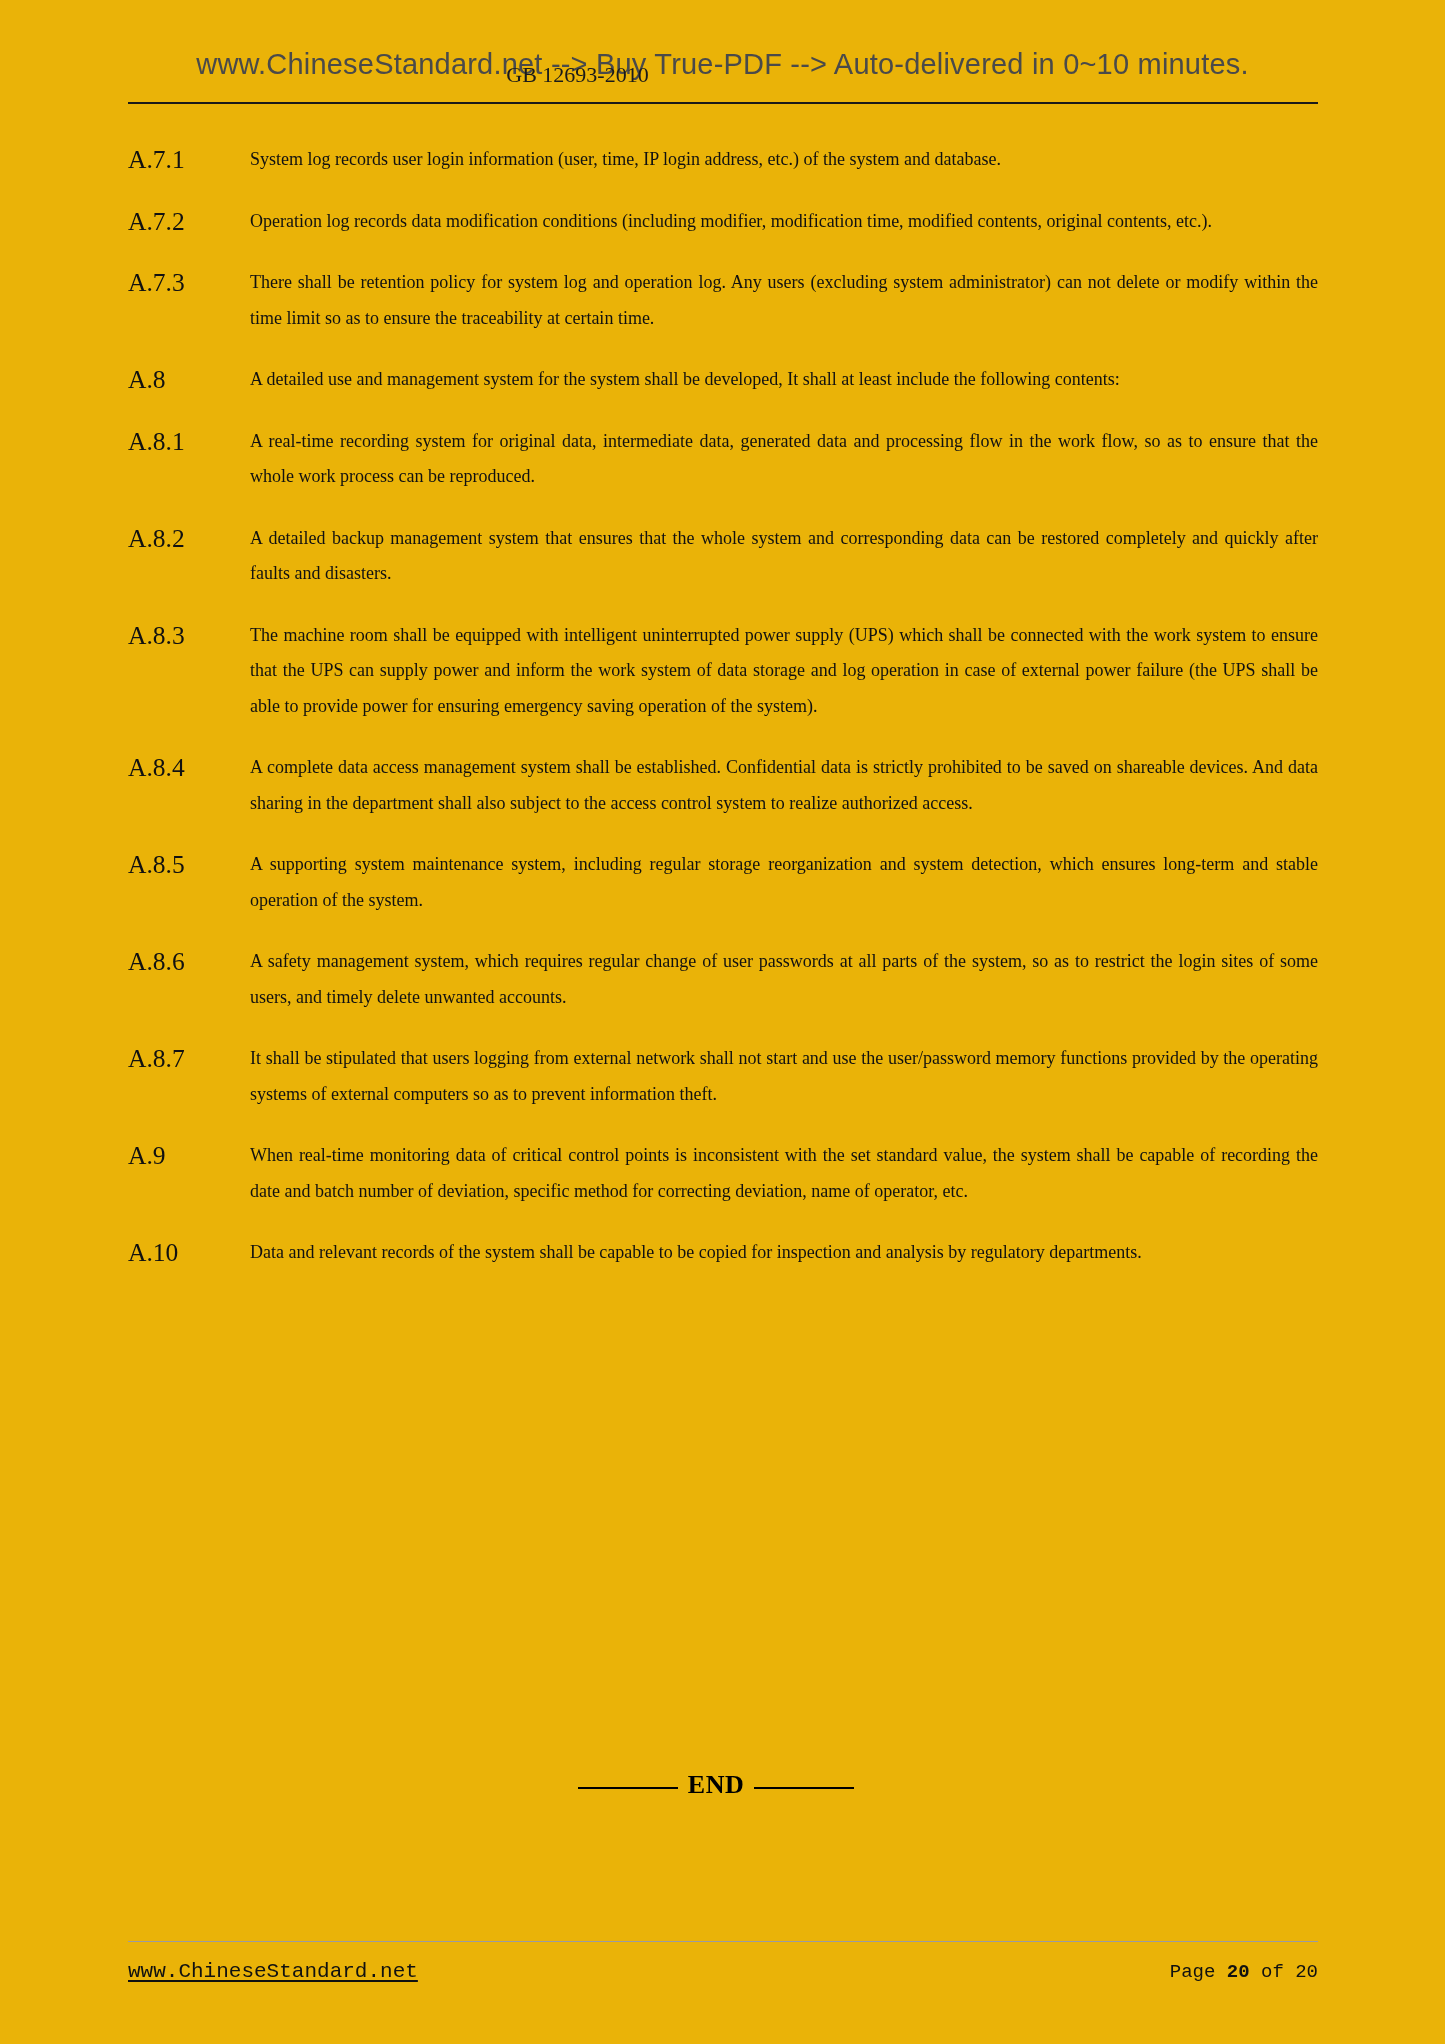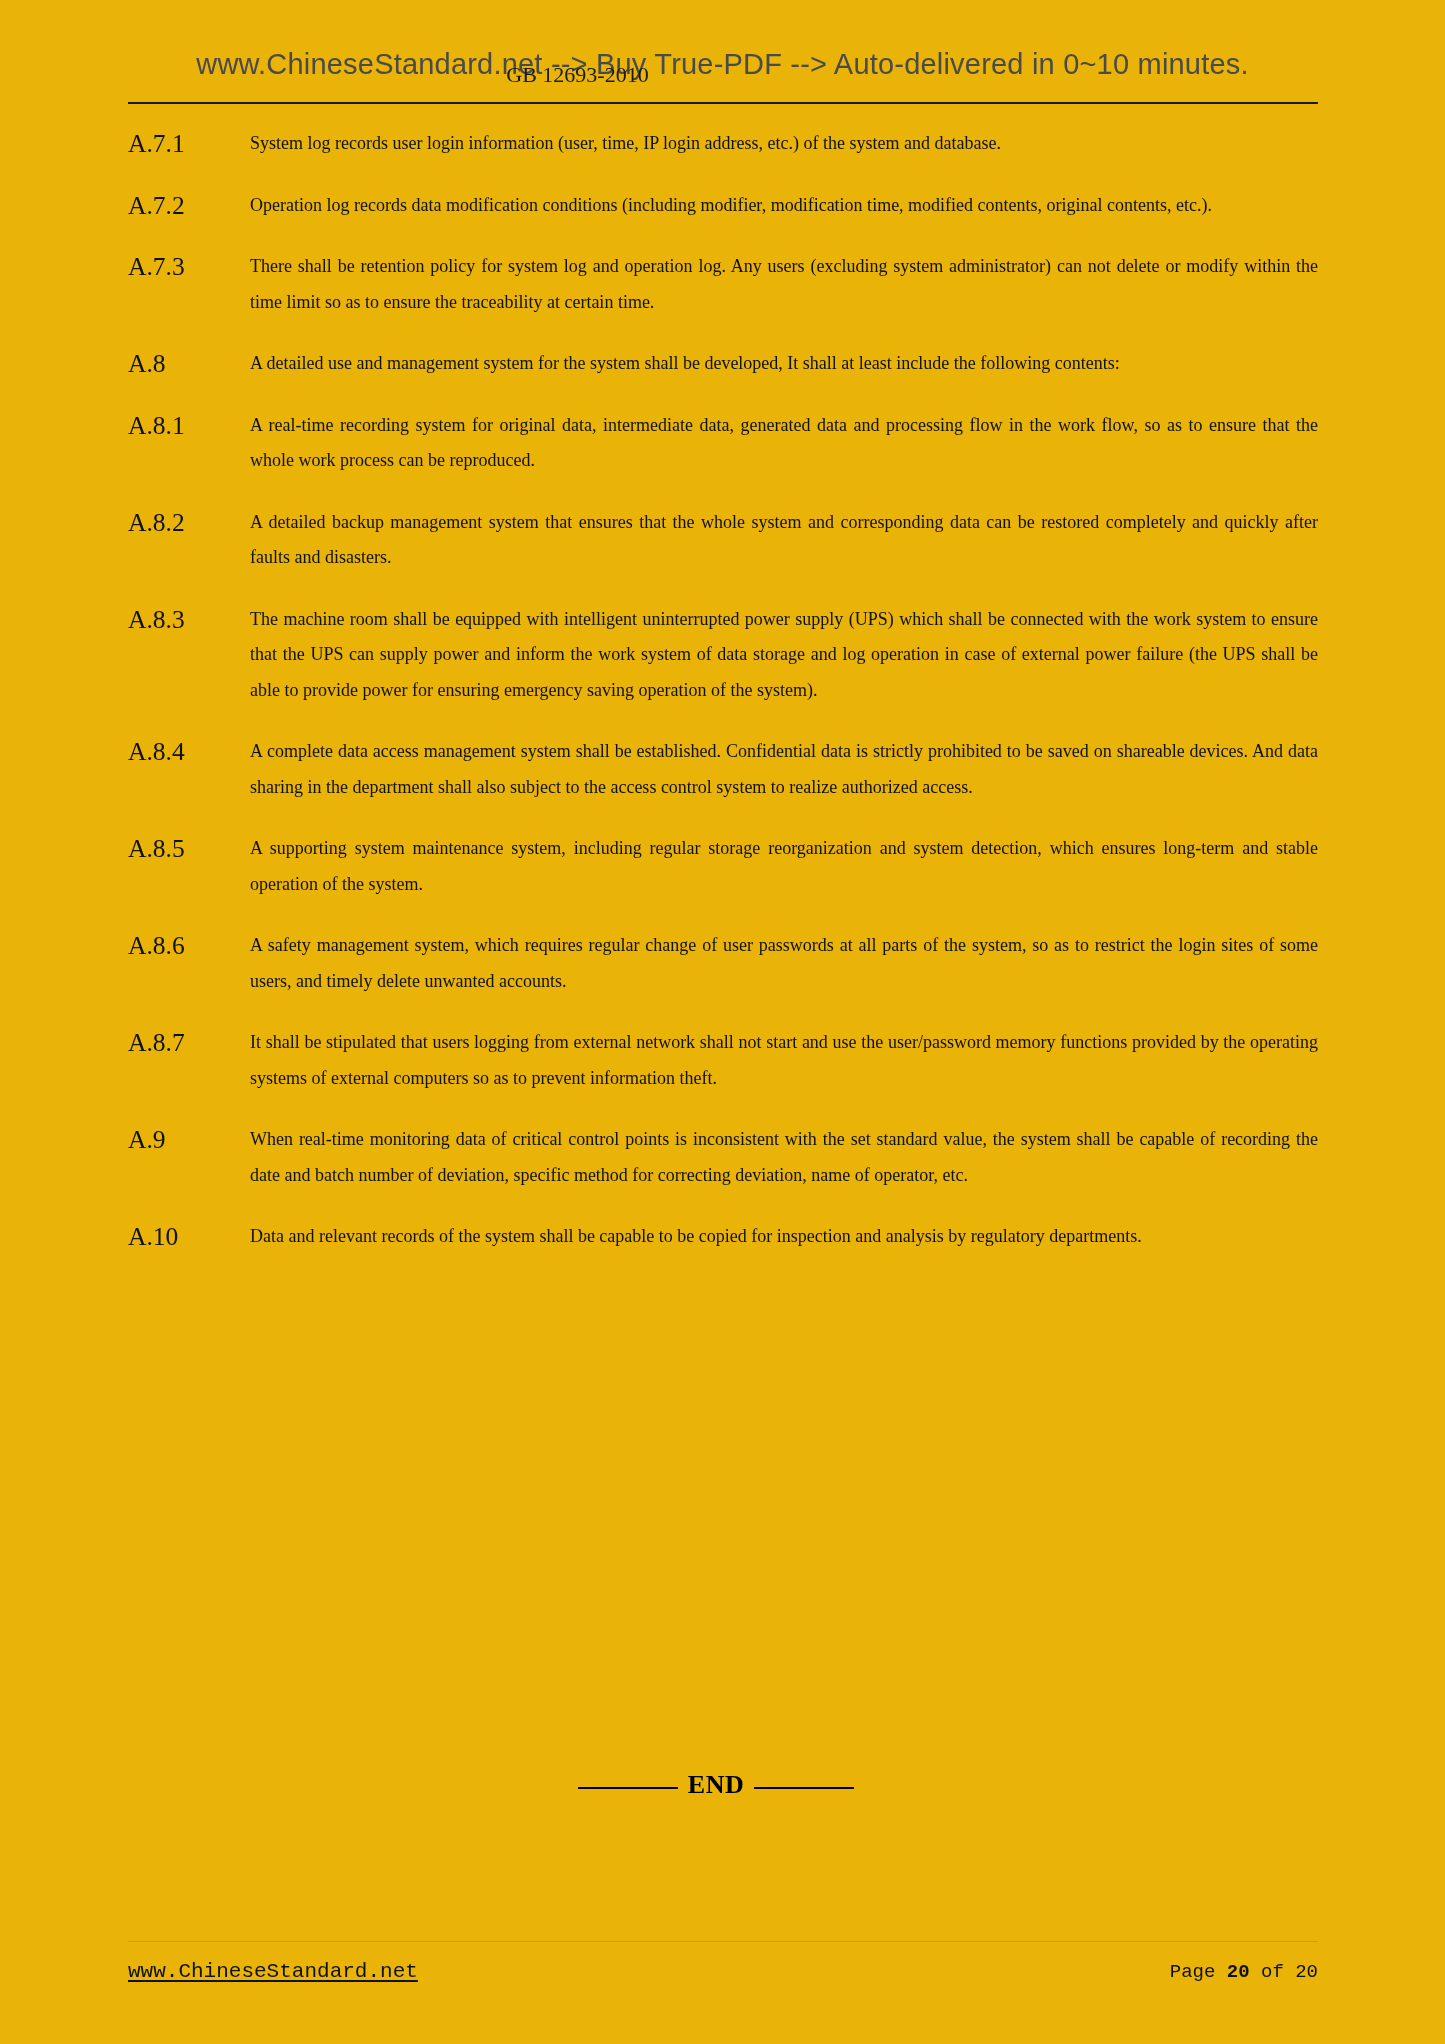--- a/index.html
+++ b/index.html
@@ -53,21 +53,21 @@
     top: 102px;
     width: 1190px;
     height: 0;
     border-top: 2px solid #1a1a1a;
   }
 
   
   .body-zone {
     position: absolute;
     left: 128px;
-    top: 126px;
+    top: 142px;
     width: 1190px;
   }
   .clause {
     display: flex;
     align-items: flex-start;
     margin-bottom: 26px;
   }
   .clause-num {
     flex: 0 0 122px;
     font-size: 25.5px;

